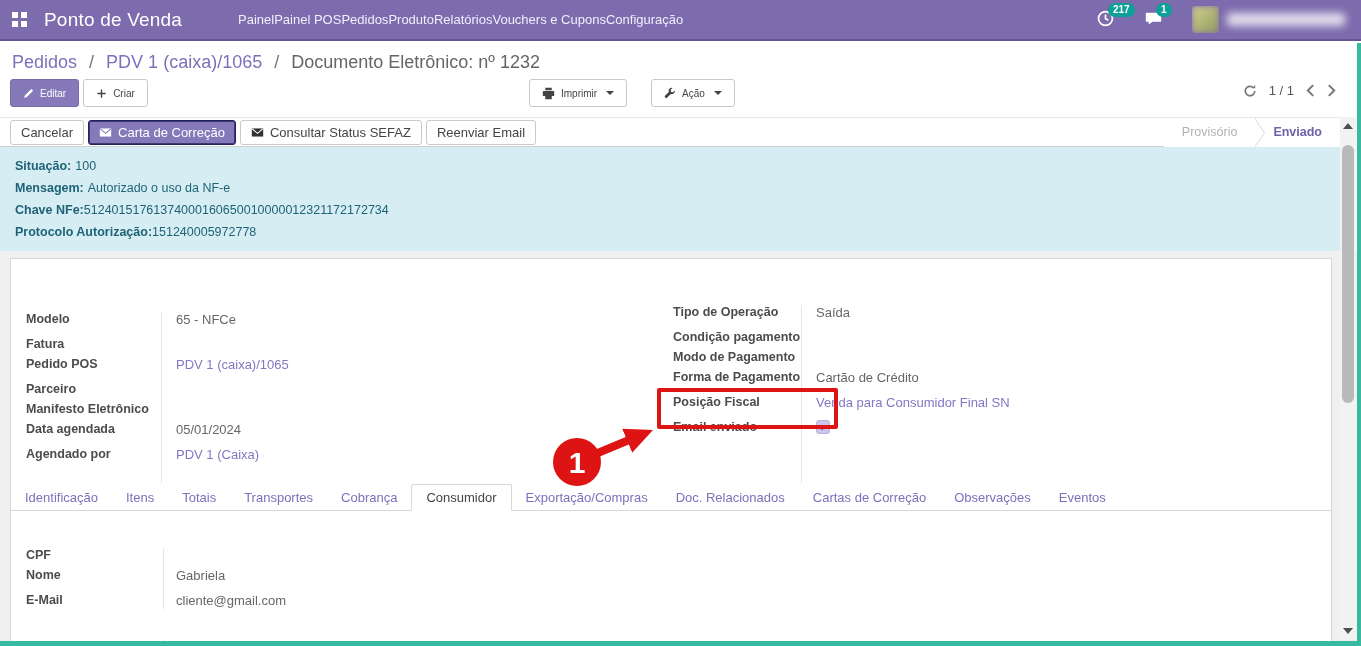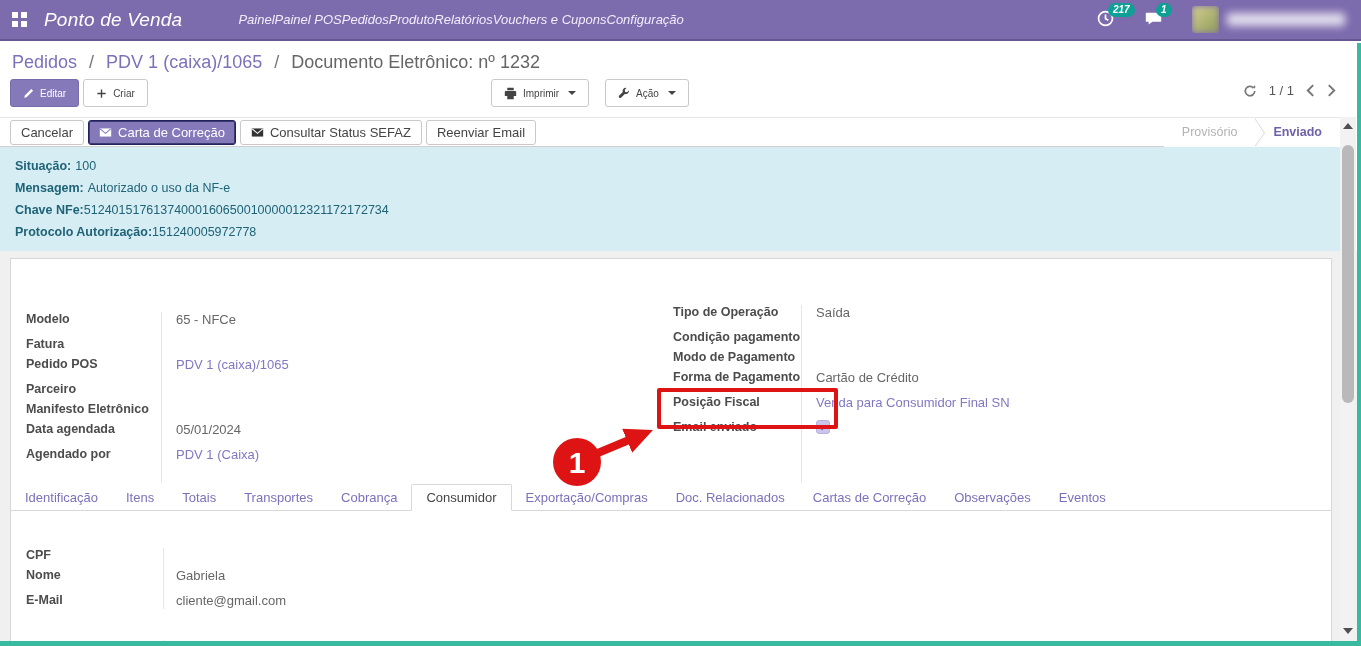--- a/index.html
+++ b/index.html
@@ -2,21 +2,21 @@
 <html><head>
 <meta charset="utf-8">
 <style>
   * { margin:0; padding:0; box-sizing:border-box; }
   html,body { width:1361px; height:646px; overflow:hidden;
     font-family:"Liberation Sans", sans-serif; background:#fff; }
 
   
   .navbar { position:absolute; top:0; left:0; right:0; height:41px;
     background:#7c6bad; border-bottom:2px solid #665793;
-    display:flex; align-items:center; color:#fff; z-index:20;font-style:italic; }
+    display:flex; align-items:center; color:#fff; z-index:20; }
   .apps-icon { width:38px; height:41px; display:flex; align-items:center; justify-content:center; cursor:pointer; }
   .apps-grid { display:grid; grid-template-columns:6px 6px; grid-gap:3px; }
   .apps-grid span { width:6px; height:6px; background:#fff; display:block; }
   .app-title { font-size:19px; font-weight:500; margin:0 56px 0 6px; letter-spacing:.2px; }
   .nav-menu { display:flex; align-items:center; font-size:13px; color:#f2eefb; }
   .nav-menu .nav-item { cursor:pointer; white-space:nowrap; }
   .nav-right { margin-left:auto; display:flex; align-items:center; gap:26px; padding-right:16px; }
   .icon-btn { position:relative; width:22px; height:22px; cursor:pointer; }
   .badge { position:absolute; top:-6px; left:12px; background:#0e9f97; color:#fff;
     font-size:10px; line-height:12px; padding:1px 5px; border-radius:9px; font-weight:bold; }
@@ -33,21 +33,21 @@
   .breadcrumb a { color:#7d70bb; text-decoration:none; cursor:pointer; }
   .breadcrumb .sep { margin:0 7px; color:#777; }
   .cp-row { position:absolute; top:36px; left:10px; right:0; height:30px; }
   .btn { display:inline-flex; align-items:center; gap:6px; font-size:10px; height:28px;
     padding:0 12px; border-radius:3px; border:1px solid #c9c9c9; background:#fff;
     color:#444; cursor:pointer; vertical-align:middle; }
   .btn-primary { background:#8579ba; border-color:#776bac; color:#fff; }
   .caret { display:inline-block; width:0; height:0; border-left:4px solid transparent;
     border-right:4px solid transparent; border-top:4px solid currentColor; margin-left:3px; }
   .cp-left { position:absolute; left:0; top:0; display:flex; gap:4px; }
-  .cp-center { position:absolute; left:481px; top:0; display:flex; gap:16px; }
+  .cp-center { position:absolute; left:519px; top:0; display:flex; gap:24px; }
   .pager { position:absolute; right:25px; top:4px; display:flex; align-items:center; gap:12px; color:#666;justify-content:center; }
   .pager .count { font-size:13px; color:#555; }
   .pager .pg-btn { cursor:pointer; display:flex; align-items:center; color:#777; background:none; border:none; }
 
   
   .statusbar { position:absolute; top:117px; left:0; right:21px; height:30px; background:#fff;
     border-top:1px solid #e7e7e7; border-bottom:1px solid #cfcfcf;
     display:flex; align-items:center; padding-left:10px; }
   .sb-buttons { display:flex; gap:4px; }
   .sb-btn { height:25px; padding:0 10px; font-size:13px; }

